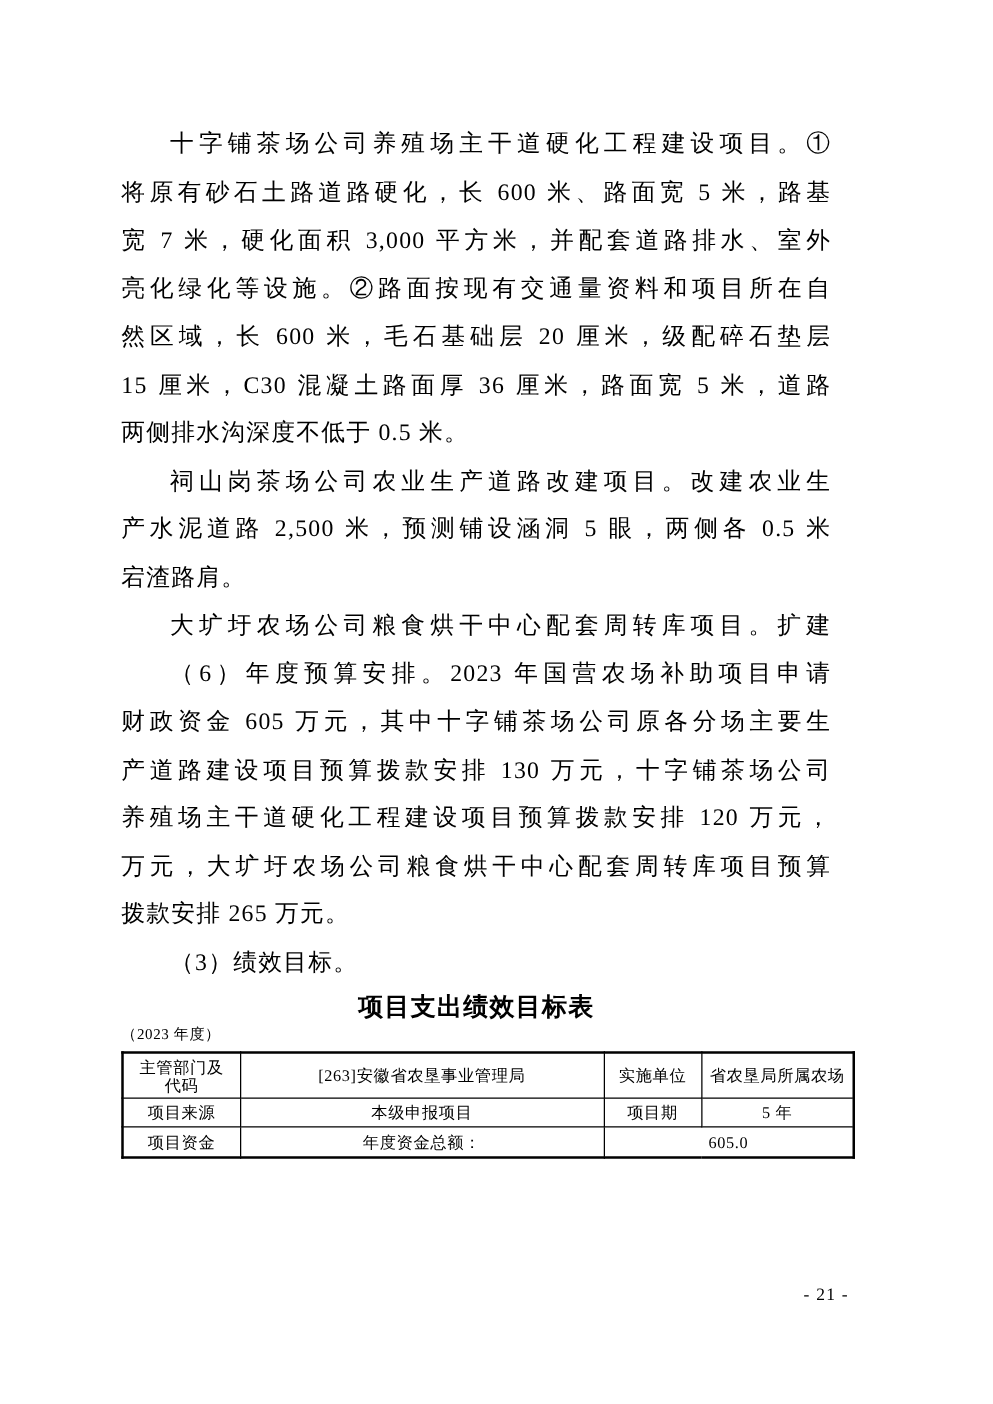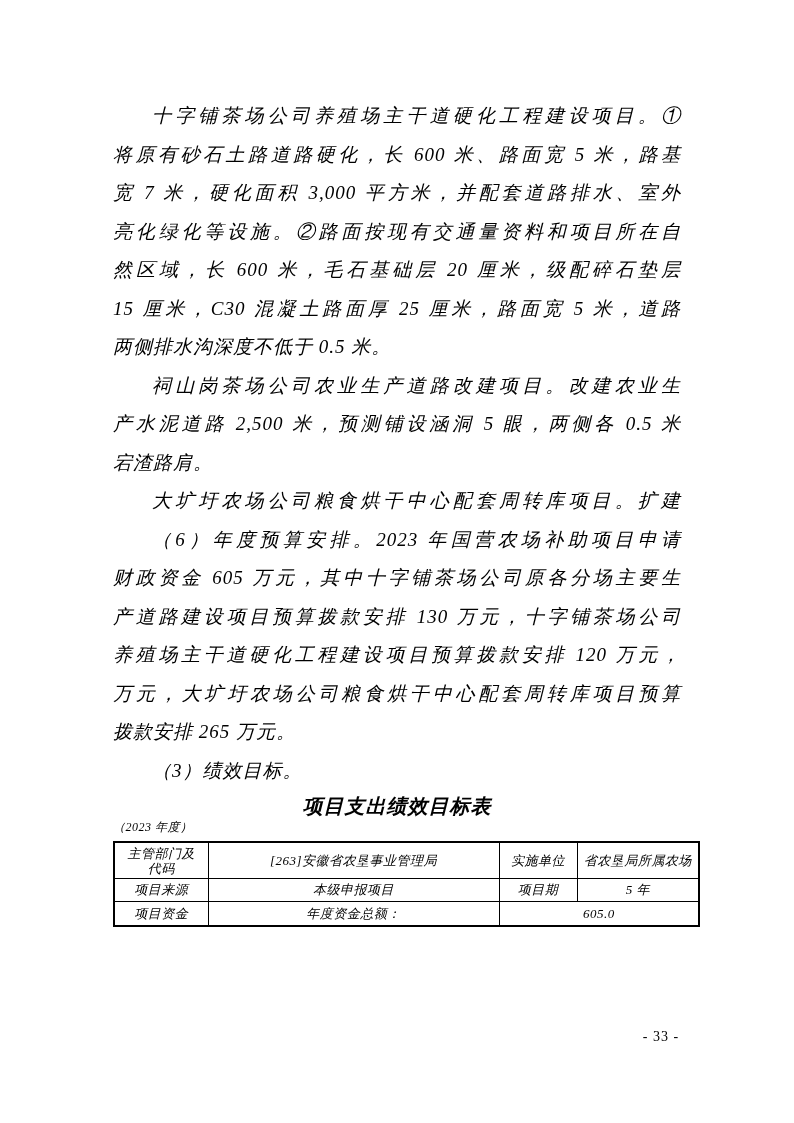--- a/index.html
+++ b/index.html
@@ -7,24 +7,23 @@
     position: relative;
     width: 794px;
     height: 1123px;
     background: #ffffff;
     color: #000000;
     font-family: "Liberation Serif", "DejaVu Serif", serif;
     overflow: hidden;
   }
   .content {
     position: absolute;
-    left: 113px;
+    left: 97px;
     top: 97px;
     width: 568px;
-    font-style: italic;
   }
   .para { margin: 0; padding: 0; }
   .line {
     font-size: 19px;
     line-height: 38.5px;
     letter-spacing: 1px;
     text-align: justify;
     text-align-last: justify;
     text-justify: inter-character;
     white-space: nowrap;
@@ -84,21 +83,21 @@
 
 <div class="page">
   <div class="content">
 
     <div class="para">
       <div class="line first">十字铺茶场公司养殖场主干道硬化工程建设项目。①</div>
       <div class="line">将原有砂石土路道路硬化，长 600 米、路面宽 5 米，路基</div>
       <div class="line">宽 7 米，硬化面积 3,000 平方米，并配套道路排水、室外</div>
       <div class="line">亮化绿化等设施。②路面按现有交通量资料和项目所在自</div>
       <div class="line">然区域，长 600 米，毛石基础层 20 厘米，级配碎石垫层</div>
-      <div class="line">15 厘米，C30 混凝土路面厚 25 厘米，路面宽 5 米，道路</div>
+      <div class="line">15 厘米，C30 混凝土路面厚 36 厘米，路面宽 5 米，道路</div>
       <div class="line plast">两侧排水沟深度不低于 0.5 米。</div>
     </div>
 
     <div class="para">
       <div class="line first">祠山岗茶场公司农业生产道路改建项目。改建农业生</div>
       <div class="line">产水泥道路 2,500 米，预测铺设涵洞 5 眼，两侧各 0.5 米</div>
       <div class="line plast">宕渣路肩。</div>
     </div>
 
     <div class="para">
@@ -145,14 +144,14 @@
         <tr class="r4">
           <td>项目资金</td>
           <td class="c-left">年度资金总额：</td>
           <td colspan="2" class="c-right">605.0</td>
         </tr>
       </tbody>
     </table>
 
   </div>
 
-  <div class="pageno">- 33 -</div>
+  <div class="pageno">- 21 -</div>
 </div>
 
 </body></html>

